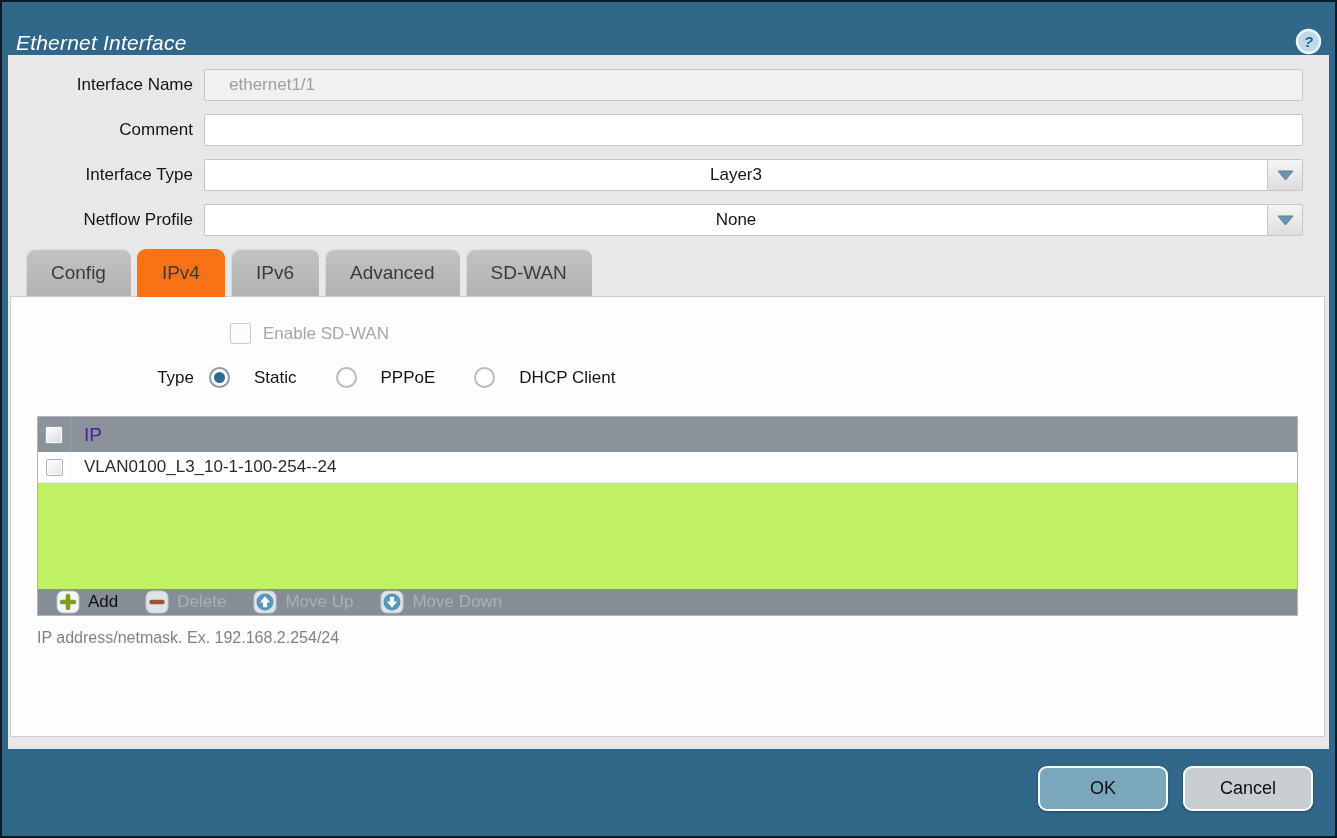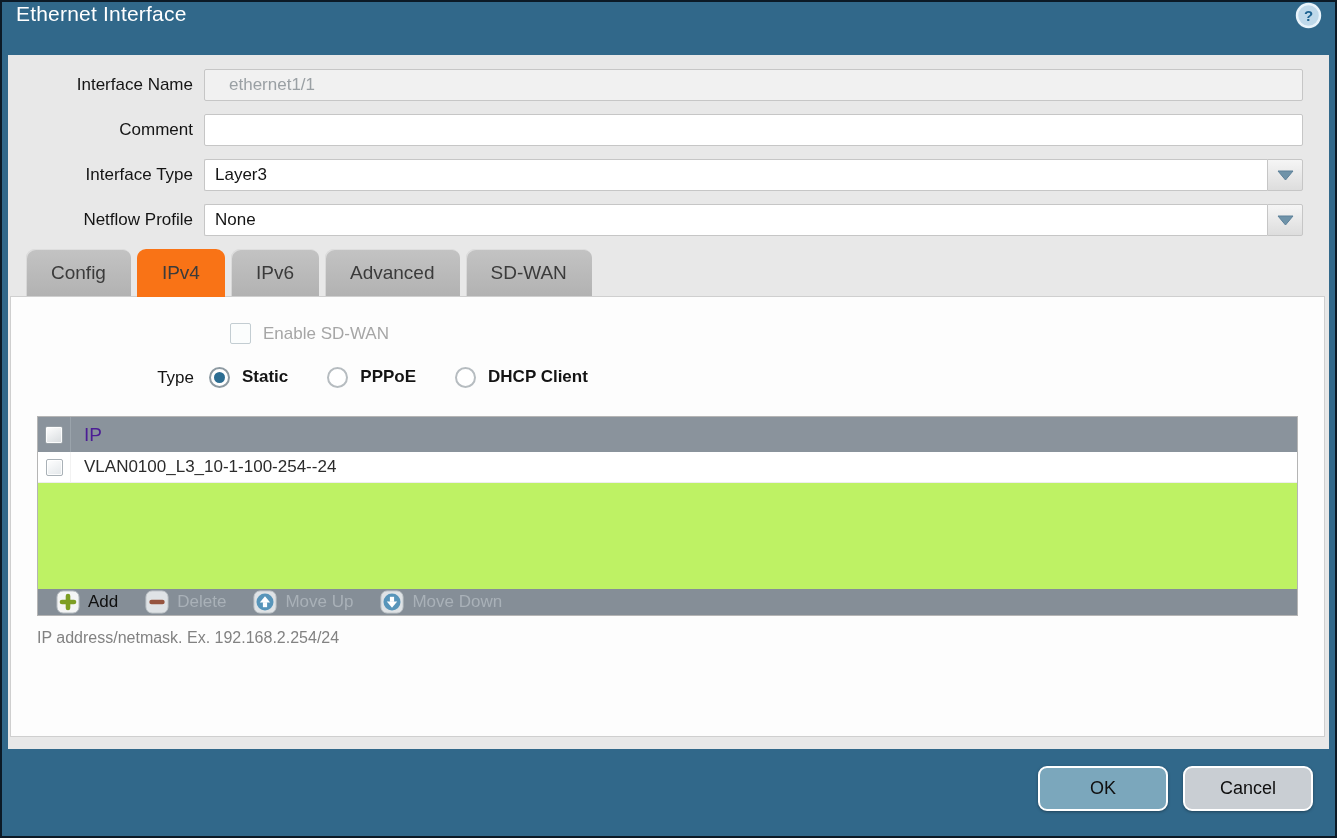--- a/index.html
+++ b/index.html
@@ -2,38 +2,38 @@
 <html><head>
 <meta charset="utf-8">
 <style>
   * { box-sizing: border-box; }
   html, body { margin: 0; padding: 0; background: #0c1a26; font-family: "Liberation Sans", sans-serif; }
   .screen {
     position: relative; width: 1337px; height: 838px;
     background: #31688a; border: 2px solid #0c1a26; overflow: hidden;
   }
   
-  .titlebar { height: 53px; display: flex; align-items: flex-start; justify-content: space-between; padding: 0 13px 18px 14px; }
+  .titlebar { height: 53px; display: flex; align-items: flex-end; justify-content: space-between; padding: 0 13px 0 14px; font-style: italic; }
   .title { color: #ffffff; font-size: 21px; letter-spacing: .2px; }
   .help-btn { width: 27px; height: 27px; display: flex; align-items: center; justify-content: center; cursor: pointer; }
 
   
   .dialog-body { margin: 0 6px; height: 694px; background: #e8e8e8; position: relative; }
 
   .form { padding-top: 14px; }
   .form-row { display: flex; align-items: center; margin: 0 26px 13px 0; height: 32px; }
   .form-label { width: 196px; text-align: right; padding-right: 11px; font-size: 17px; color: #141414; flex: none; white-space: nowrap; }
   .form-field { flex: 1; height: 32px; display: flex; }
   input.text {
     flex: 1; height: 100%; border: 1px solid #c6c6c6; border-radius: 2px;
     padding: 0 10px; font-size: 17px; color: #141414; background: #ffffff;
     font-family: inherit; outline: none; min-width: 0;
   }
   input.text:disabled { background: #f1f1f1; color: #9aa0a4; padding-left: 24px; }
-  .combo input.text { border-right: none; border-radius: 2px 0 0 2px; }
+  .combo input.text { border-right: none; border-radius: 2px 0 0 2px; text-align: center; }
   .combo-trigger {
     width: 36px; flex: none; background: linear-gradient(#f5f5f5, #dddddd);
     border: 1px solid #c6c6c6; border-radius: 0 2px 2px 0;
     display: flex; align-items: center; justify-content: center; cursor: pointer;
   }
 
   
   .tabs { display: flex; gap: 6px; margin: 13px 0 0 18px; height: 47px; position: relative; z-index: 2; }
   .tab {
     background: linear-gradient(#c3c3c3, #b2b2b2); border-radius: 9px 9px 0 0;
@@ -44,21 +44,21 @@
 
   
   .panel { position: relative; margin: 0 4px 0 2px; background: #fdfdfd; border: 1px solid #cfcfcf; height: 441px; }
 
   .sdwan-row { display: flex; align-items: center; gap: 12px; margin: 26px 0 0 219px; }
   .cb-disabled { width: 21px; height: 21px; border: 1px solid #c3cdd2; background: #fbfdfd; border-radius: 2px; }
   .sdwan-label { font-size: 17px; color: #a6a6a6; }
 
   .type-row { display: flex; align-items: center; margin-top: 23px; }
   .type-label { width: 198px; text-align: right; padding-right: 15px; font-size: 17px; color: #141414; flex: none; }
-  .radio-opt { display: flex; gap: 12px; margin-right: 39px; cursor: pointer; font-weight: bold; }
+  .radio-opt { display: flex; align-items: center; gap: 24px; margin-right: 39px; cursor: pointer; }
   .radio { width: 21px; height: 21px; border-radius: 50%; border: 2px solid #b6bcc0; background: #fff; position: relative; flex: none; }
   .radio.selected { border-color: #8d9aa2; }
   .radio.selected::after { content: ""; position: absolute; inset: 3px; border-radius: 50%; background: #2c6d92; }
   .radio-label { font-size: 17px; color: #141414; }
 
   
   .ip-table { margin: 28px 26px 0 26px; border: 1px solid #b5b5b5; }
   .thead { height: 35px; background: #8a939c; display: flex; align-items: stretch; }
   .th-check { width: 33px; display: flex; align-items: center; justify-content: center; border-right: 1px solid #9aa3ab; }
   .th-label { color: #4c1d95; font-size: 19px; display: flex; align-items: center; padding-left: 13px; }

